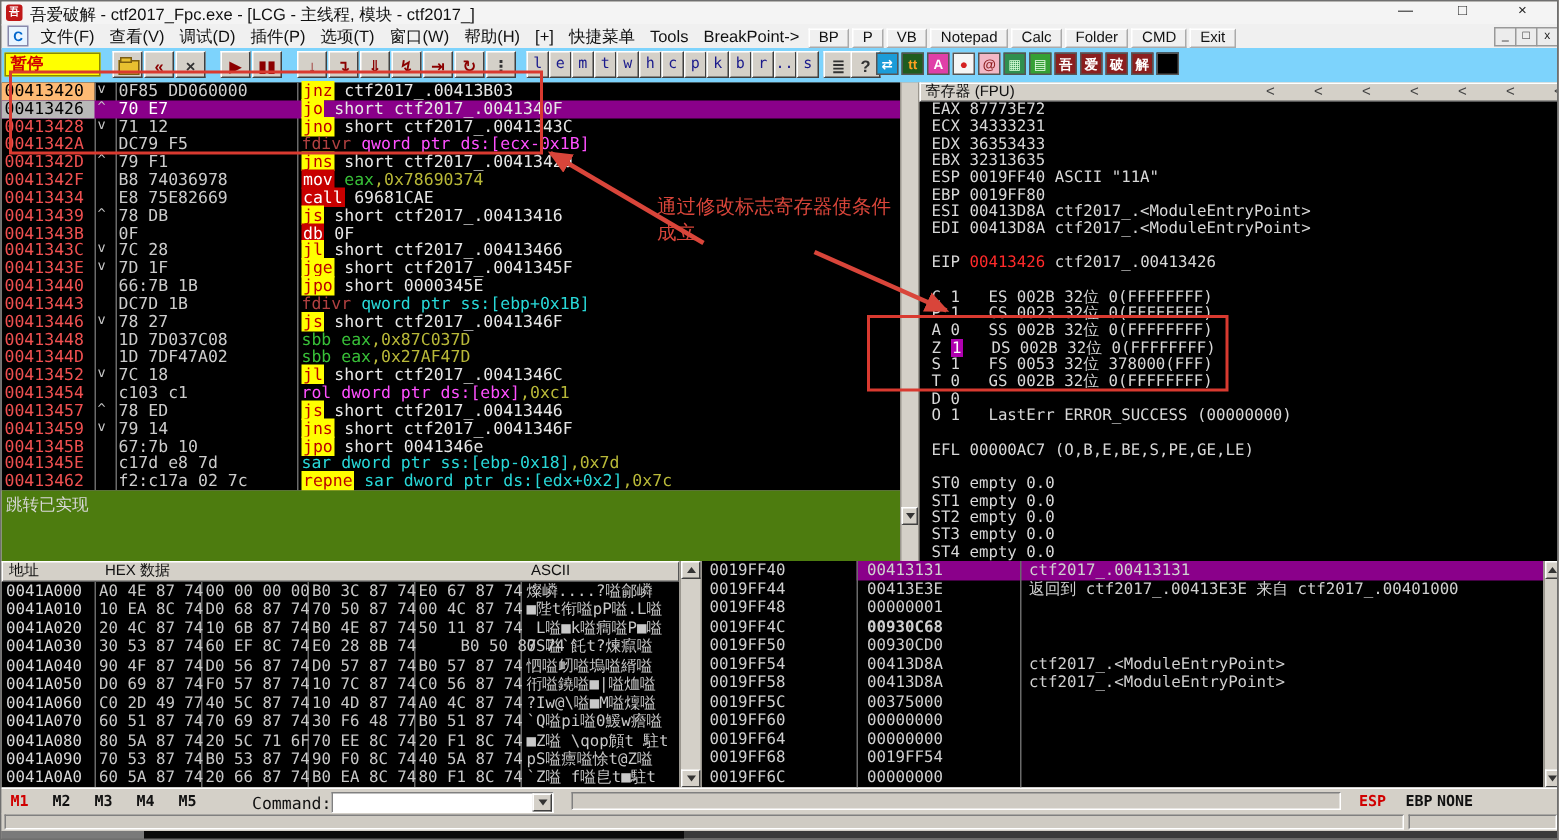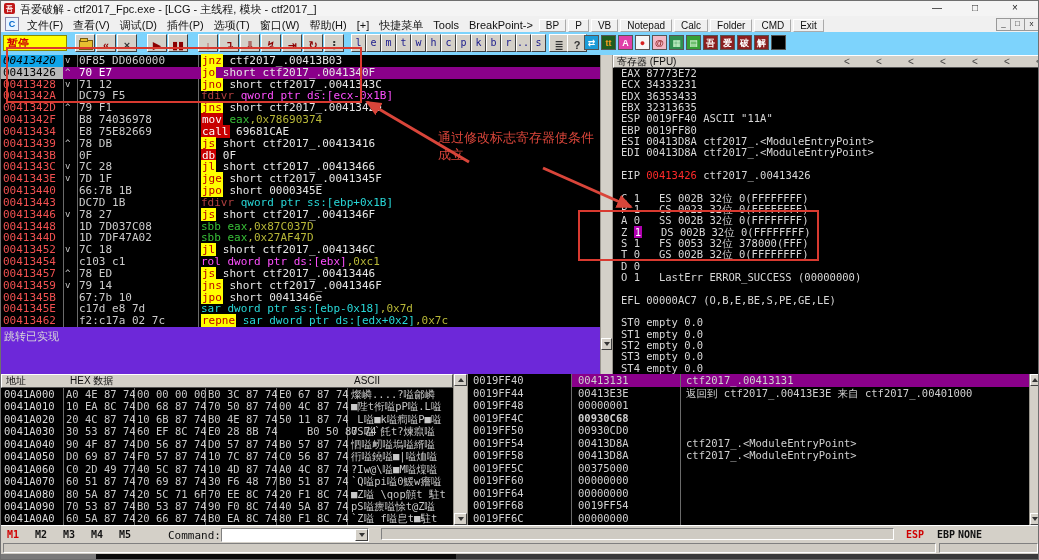--- a/index.html
+++ b/index.html
@@ -35,34 +35,34 @@
         font-size:10px;line-height:15px;color:#1a1a8c;font-family:"DejaVu Sans Mono",monospace;}
   .fold{position:absolute;left:3px;top:5px;width:12px;height:8px;background:#e8c030;border:1px solid #7a5c10;}
   .fold::before{content:"";position:absolute;left:0;top:-3px;width:6px;height:2px;background:#e8c030;border:1px solid #7a5c10;}
   .picn{position:absolute;top:3px;width:15px;height:15px;text-align:center;font-size:9px;line-height:15px;
         font-weight:bold;border:1px solid #555;box-sizing:border-box;}
   
   .disasm{position:absolute;left:0;top:54px;width:599px;height:272px;background:#000;}
   .drow{position:relative;height:11.83px;font-size:11px;line-height:11.8px;white-space:pre;}
   .drow.eip{background:#8a008a;}
   .daddr{position:absolute;left:0;top:0;width:62px;height:100%;color:#f05050;padding-left:2px;box-sizing:border-box;}
-  .daddr.bp{background:#0ea5e9;color:#000;font-style:italic;}
+  .daddr.bp{background:#fdba74;color:#000;}
   .daddr.sel{background:#b8b8b8;color:#000;}
   .dmark{position:absolute;left:64px;top:0;color:#c8c8c8;font-size:9px;}
   .dhex{position:absolute;left:78px;top:0;color:#cccccc;}
   .eip .dhex{color:#fff;}
   .dinstr{position:absolute;left:200px;top:0;}
   .vline{position:absolute;top:0;width:1px;background:#6a6a6a;}
   .c-w{color:#d8d8d8}.c-plain{color:#e6e6e6}.c-red{color:#ff2a2a}
   .c-zf{background:#b000b0;color:#fff;padding:0 1px}
   .c-jmp{background:#ffff00;color:#bb0000;padding:0 1px}
   .c-mnred{background:#c80000;color:#fff;padding:0 1px}
   .c-dkred{color:#b04040}.c-mag{color:#ff50ff}.c-cyan{color:#28d8d8}
   .c-grn{color:#38c038}.c-num{color:#b8b838}
-  .infopane{position:absolute;left:0;top:326px;width:599px;height:47px;background:#6d28d9;color:#d8d8d8;
+  .infopane{position:absolute;left:0;top:326px;width:599px;height:47px;background:#4d7c0f;color:#d8d8d8;
             font-size:11px;line-height:13px;padding:3px 0 0 3px;box-sizing:border-box;}
   
   .regshdr{position:absolute;left:612px;top:54px;width:427px;height:13px;background:#d4d0c8;
            border:1px solid #fff;border-right-color:#555;border-bottom-color:#555;box-sizing:border-box;
            font-size:10px;line-height:11px;color:#111;}
   .regshdr .t{position:absolute;left:3px;top:0;}
   .regshdr .lt{position:absolute;top:0;color:#444;}
   .regs{position:absolute;left:612px;top:67px;width:427px;height:306px;background:#000;}
   .rrow{position:relative;height:11.33px;font-size:10.5px;line-height:11.3px;white-space:pre;padding-left:8px;}
   

